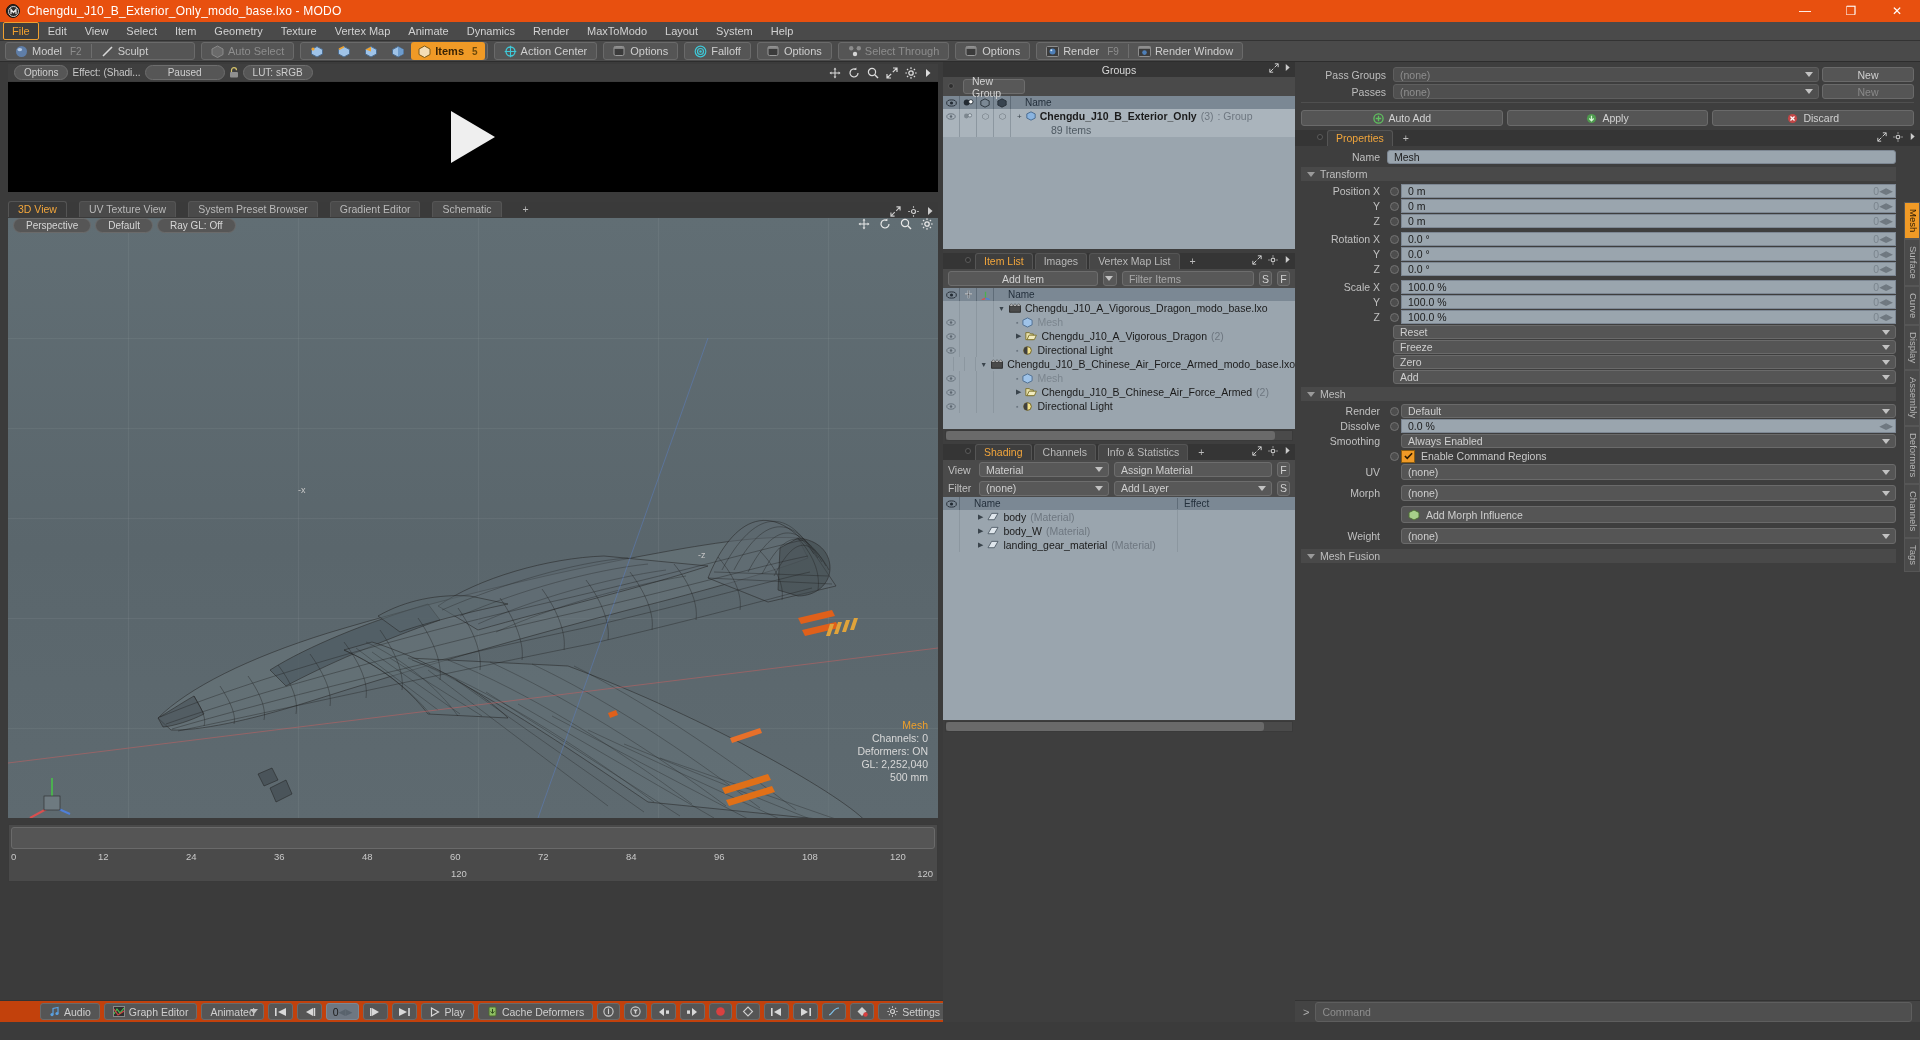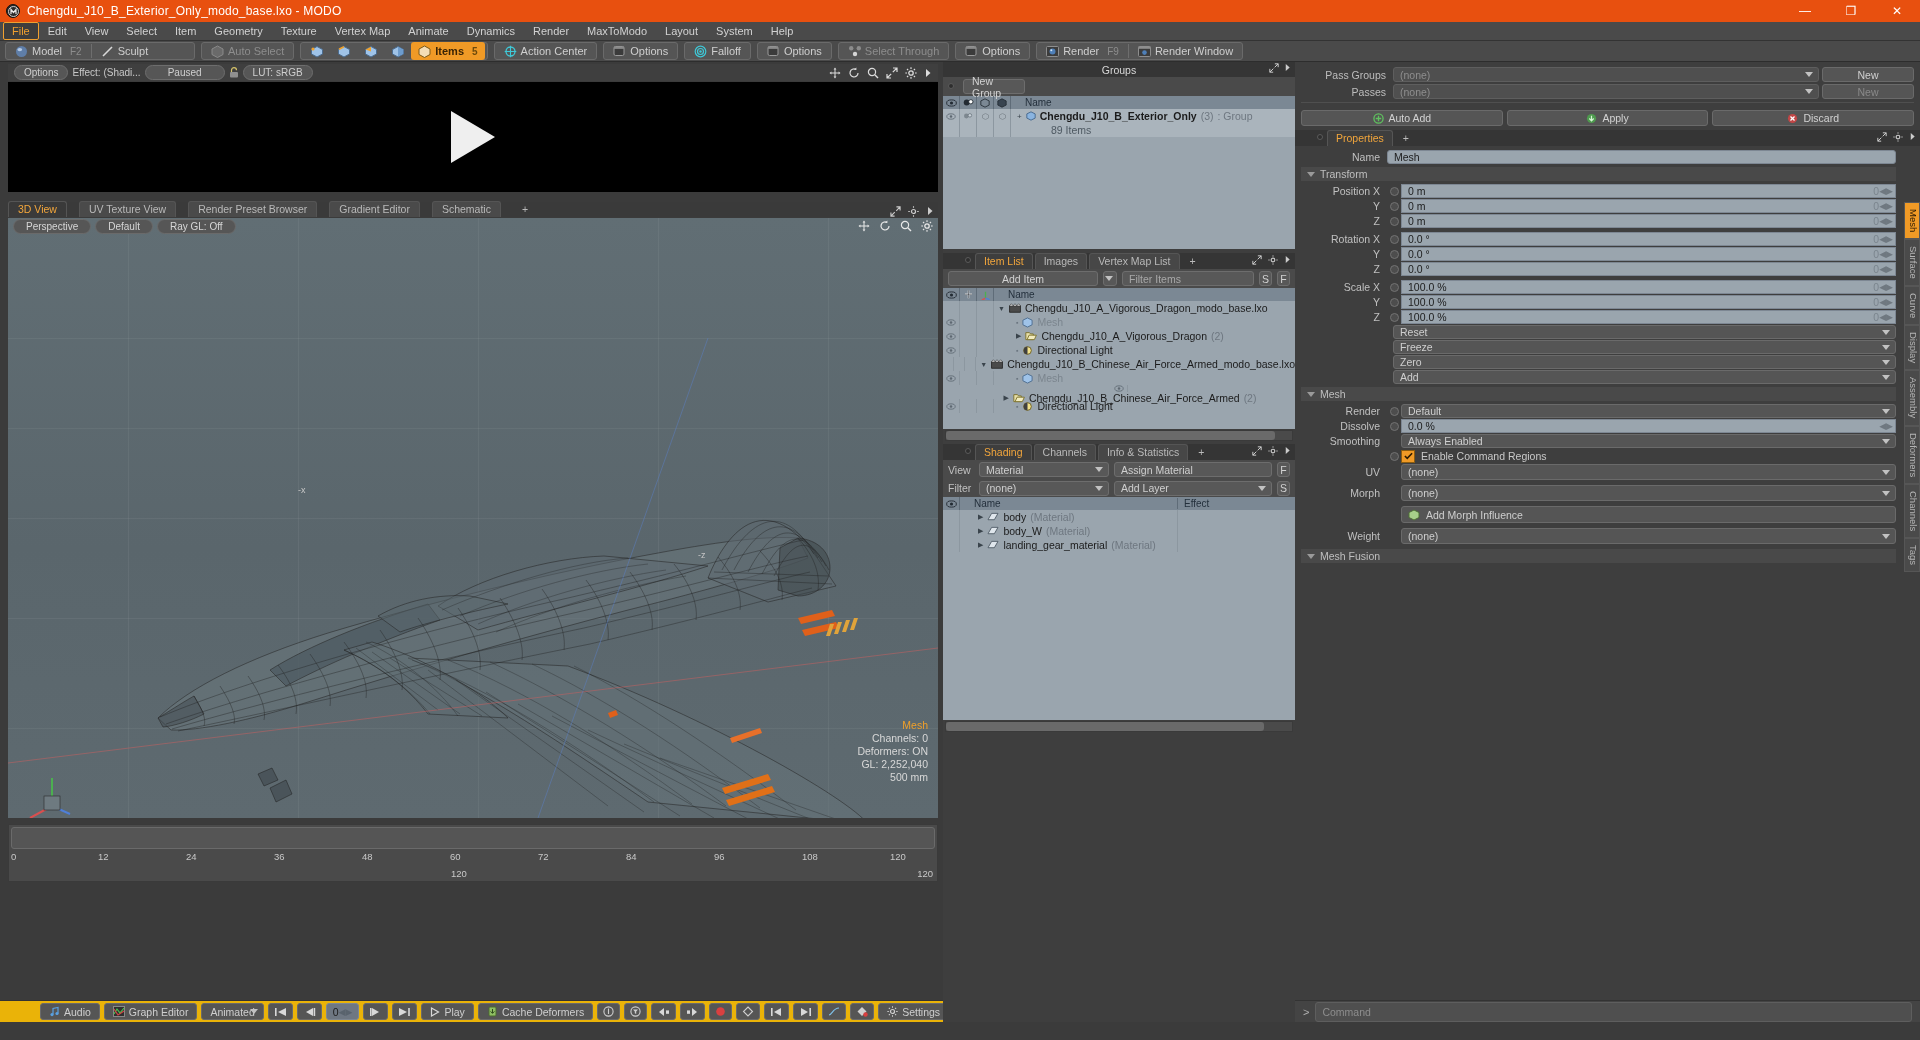--- a/index.html
+++ b/index.html
@@ -50,34 +50,34 @@
   .vptabs{ position:absolute; left:8px; top:140px; width:930px; height:15px; background:#3a3a3a;
     display:flex; align-items:flex-end; }
   .vptab{ padding:1px 9px; font-size:10.5px; color:#b9b9b9; background:#4a4a4a; margin-right:12px;
     border-radius:3px 3px 0 0; border:1px solid #555; border-bottom:none; line-height:13px;}
   .vptab.sel{ color:#f2a63c; background:#3a3a3a; }
   .vptab.plus{ background:transparent; border:none;}
   .vptabs-right{ margin-left:auto; display:flex; gap:7px; padding-right:4px; color:#ccc;}
 
   .viewport{ position:absolute; left:8px; top:156px; width:930px; height:600px;
     background:linear-gradient(#616e74,#5a666c 55%,#5e6a70); overflow:hidden;}
-  .vp-topbar{ position:absolute; left:0; top:0; width:100%; height:16px; display:flex; align-items:center; gap:4px; padding:0 5px;}
+  .vp-topbar{ position:absolute; left:0; top:0; width:100%; height:16px; display:flex; align-items:flex-start; gap:4px; padding:0 5px;}
   .vp-pill{ background:#565656; border:1px solid #6a6a6a; border-radius:8px; padding:0 12px; font-size:10px; color:#d6d6d6; line-height:13px;}
   .vp-right{ margin-left:auto; display:flex; gap:9px; color:#e0e0e0; font-size:11px;}
   .vp-info{ position:absolute; right:10px; bottom:34px; text-align:right; font-size:10.5px; color:#d8d8d8; line-height:13px;}
   .vp-info .mesh{ color:#f0a02a; }
   .vp-grid-h, .vp-grid-v{ position:absolute; background:rgba(255,255,255,.055); }
 
   .timeline{ position:absolute; left:8px; top:762px; width:930px; height:58px; background:#4a4a4a; border:1px solid #3a3a3a;}
   .tl-track{ position:absolute; left:2px; top:2px; right:2px; height:22px; background:#555; border:1px solid #6a6a6a; border-radius:3px;}
   .tl-ruler{ position:absolute; left:2px; top:26px; right:2px; height:14px;}
   .tl-tick{ position:absolute; top:0; font-size:9.5px; color:#c9c9c9;}
   .tl-bottom{ position:absolute; left:2px; bottom:1px; right:2px; height:12px; font-size:9.5px; color:#c9c9c9;}
 
-  .botbar{ position:absolute; left:0; bottom:0; width:943px; height:22px; background:#eab308;
+  .botbar{ position:absolute; left:0; bottom:0; width:943px; height:22px; background:#c2410c;
     display:flex; align-items:center; padding-left:40px; gap:4px; border-top:1px solid #333;}
   .bbtn{ display:flex; align-items:center; gap:4px; background:#555; border:1px solid #6a6a6a;
     border-radius:3px; height:17px; padding:0 8px; font-size:10.5px; color:#cfcfcf; white-space:nowrap;}
   .bbtn.icoonly{ padding:0 5px;}
   .bnum{ background:#6e7782; border:1px solid #7d8793; border-radius:3px; height:17px; width:66px;
     display:flex; align-items:center; padding:0 6px; color:#1c1c1c; font-size:10.5px;}
 
   
   .midcol{ position:absolute; left:943px; top:0; width:352px; bottom:0; background:#3e3e3e;}
   .grp-header{ height:15px; background:#353535; display:flex; align-items:center; justify-content:center;
@@ -411,21 +411,21 @@
       </div>
     </div>
 
     <div class="preview">
       <div class="playglyph"></div>
     </div>
 
     <div class="vptabs">
       <div class="vptab sel">3D View</div>
       <div class="vptab">UV Texture View</div>
-      <div class="vptab">Render Preset Browser</div>
+      <div class="vptab">System Preset Browser</div>
       <div class="vptab">Gradient Editor</div>
       <div class="vptab">Schematic</div>
       <div class="vptab plus">+</div>
       <div class="vptabs-right">
         <span>
             <svg width="11" height="11" viewBox="0 0 12 12">
               <path d="M7 1 H11 V5 M11 1 L6.8 5.2 M5 11 H1 V7 M1 11 L5.2 6.8" stroke="#ccc" stroke-width="1.2" fill="none"></path>
             </svg>
           </span>
         <span>
@@ -1057,21 +1057,21 @@
           <div class="nm" style="padding-left:8px">
             <span style="color:#6b7680;font-size:7px;margin-left:14px">▪</span>
             <span>
               <svg width="11" height="11" viewBox="0 0 12 12">
                 <path d="M6 1 L11 3.5 L11 8.5 L6 11 L1 8.5 L1 3.5 Z" fill="#9fc3e8" stroke="#4b6c8f"></path>
               </svg>
             </span>
             <span style="color:#7b858e;">Mesh</span>
           </div>
         </div>
-        <div class="lrow" style="background: rgb(154, 165, 174); flex-direction: column;">
+        <div class="lrow" style="background: rgb(154, 165, 174);">
           <div class="cell">
             <svg width="10" height="7" viewBox="0 0 12 8">
               <ellipse cx="6" cy="4" rx="5" ry="3.2" fill="none" stroke="#5e6972"></ellipse>
               <circle cx="6" cy="4" r="1.5" fill="#5e6972"></circle>
             </svg>
           </div>
           <div class="cell"></div>
           <div class="cell"></div>
           <div class="nm" style="padding-left:8px">
             <span style="color:#3a444c;font-size:7px;margin-left:14px">▶</span>

